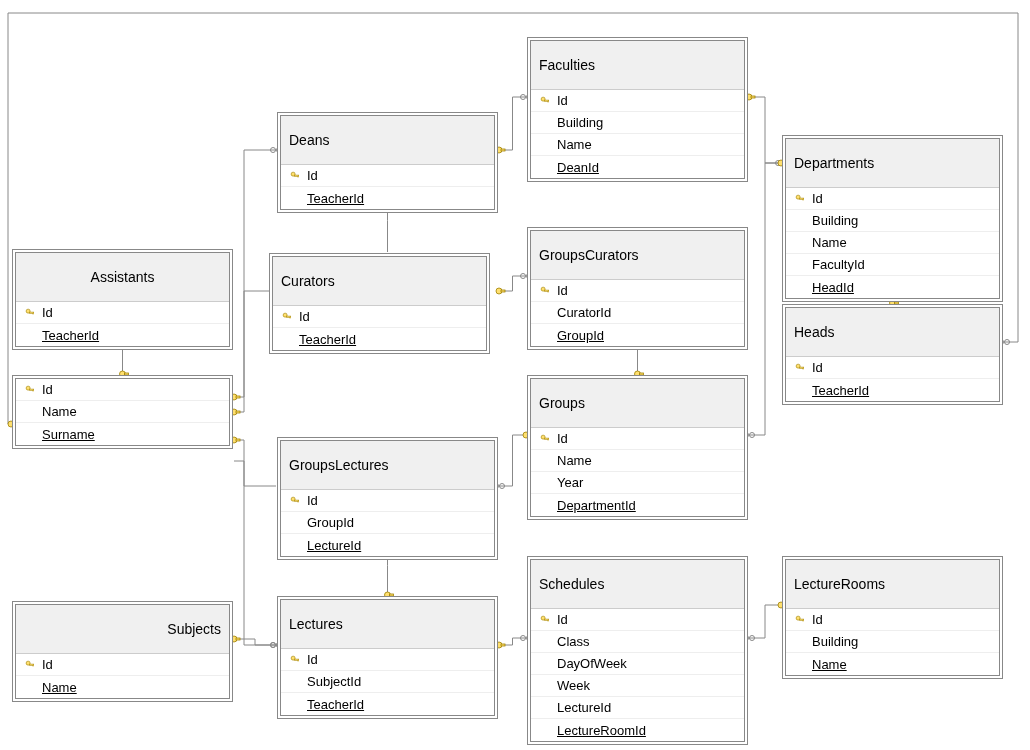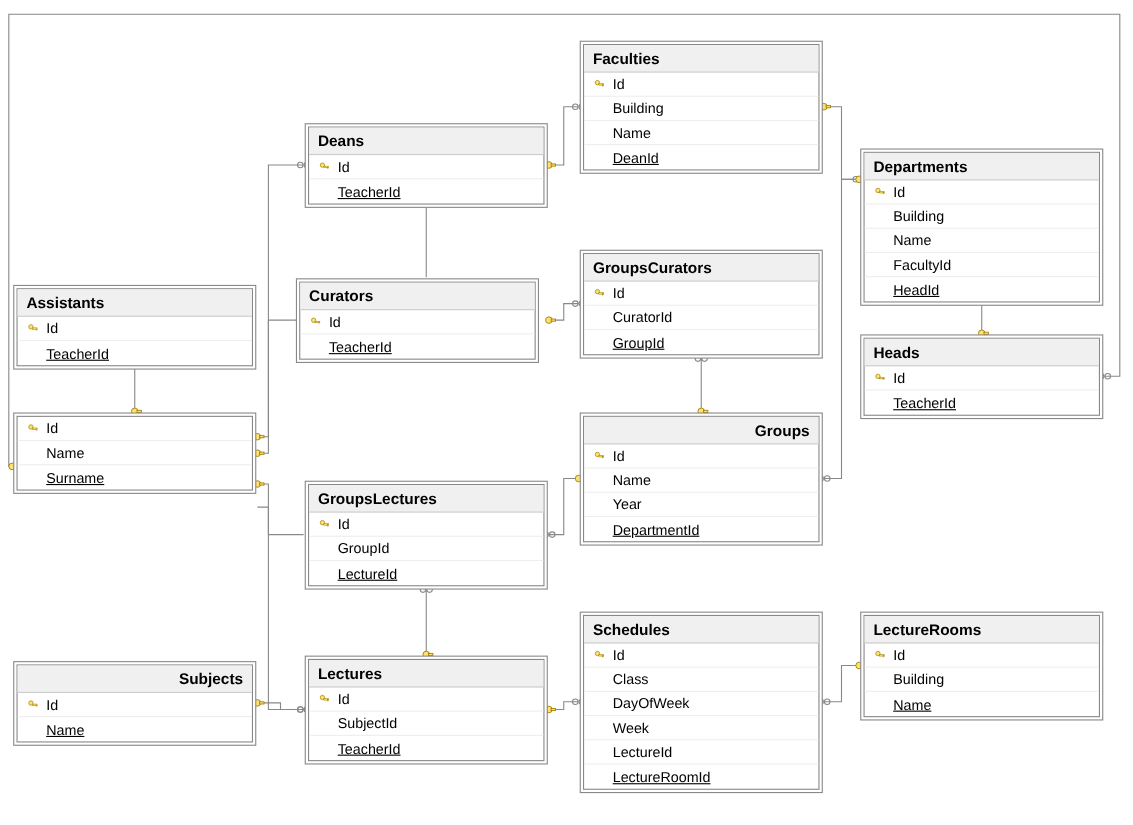--- a/index.html
+++ b/index.html
@@ -17,23 +17,23 @@
   .table-box {
     position: absolute;
     background: #fff;
     border: 1px solid #888;
     box-shadow: 0 0 0 2px #fff, 0 0 0 3px #888;
     width: 215px;
     box-sizing: border-box;
   }
   .table-title {
     background: #f0f0f0;
-    font-weight: 700;
+    font-weight: 400;
     font-size: 14px;
-    padding: 4px 8px;
+    padding: 16px 8px;
     border-bottom: 1px solid #ccc;
   }
   .table-row {
     display: flex;
     align-items: center;
     height: 22px;
     padding: 0 6px;
     border-bottom: 1px solid #eee;
     box-sizing: border-box;
   }
@@ -291,21 +291,21 @@
             <rect x="12.5" y="8" width="1.3" height="2" fill="#ffe070" stroke="#a08000" stroke-width="0.6"></rect>
           </svg>
         </div>
         <div class="col-name">Id</div>
       </div>
       <div class="table-row">
         <div class="key-col"></div>
         <div class="col-name">TeacherId</div>
       </div>
     </div>
-    <div class="table-box" style="left: 15px; top: 262px;">
+    <div class="table-box" style="left: 15px; top: 252px; text-align: center;">
       <div class="table-title">Assistants</div>
       <div class="table-row">
         <div class="key-col">
           <svg class="key-icon" viewBox="0 0 16 16">
             <circle cx="5" cy="5" r="3.2" fill="#ffe070" stroke="#a08000" stroke-width="1"></circle>
             <rect x="7" y="6.5" width="7" height="2.2" fill="#ffe070" stroke="#a08000" stroke-width="0.8"></rect>
             <rect x="12.5" y="8" width="1.3" height="2" fill="#ffe070" stroke="#a08000" stroke-width="0.6"></rect>
           </svg>
         </div>
         <div class="col-name">Id</div>
@@ -383,21 +383,21 @@
       </div>
       <div class="table-row">
         <div class="key-col"></div>
         <div class="col-name">Name</div>
       </div>
       <div class="table-row">
         <div class="key-col"></div>
         <div class="col-name">Surname</div>
       </div>
     </div>
-    <div class="table-box" style="left: 530px; top: 378px; text-align: right;">
+    <div class="table-box" style="left: 530px; top: 378px;">
       <div class="table-title">Groups</div>
       <div class="table-row">
         <div class="key-col">
           <svg class="key-icon" viewBox="0 0 16 16">
             <circle cx="5" cy="5" r="3.2" fill="#ffe070" stroke="#a08000" stroke-width="1"></circle>
             <rect x="7" y="6.5" width="7" height="2.2" fill="#ffe070" stroke="#a08000" stroke-width="0.8"></rect>
             <rect x="12.5" y="8" width="1.3" height="2" fill="#ffe070" stroke="#a08000" stroke-width="0.6"></rect>
           </svg>
         </div>
         <div class="col-name">Id</div>

